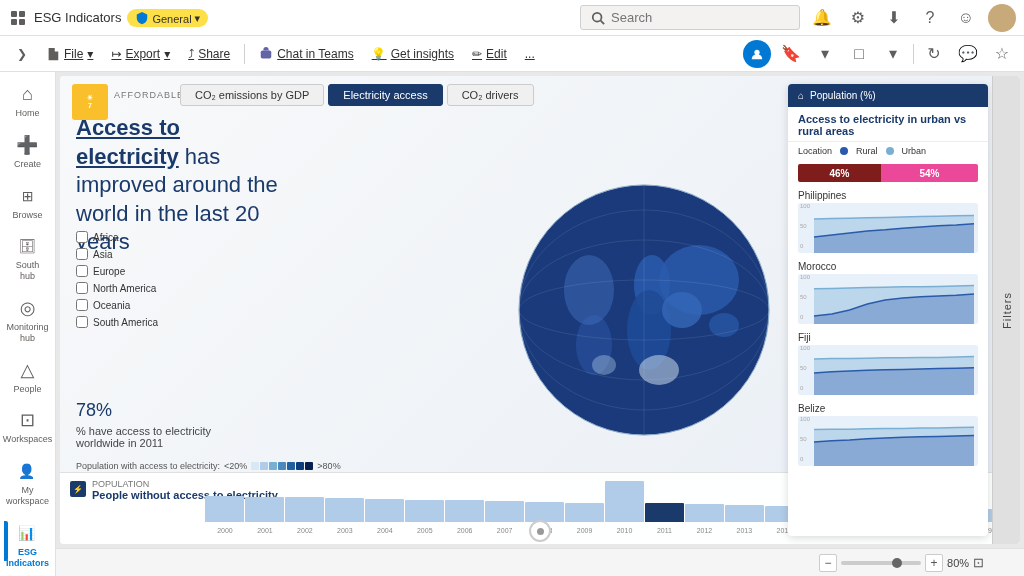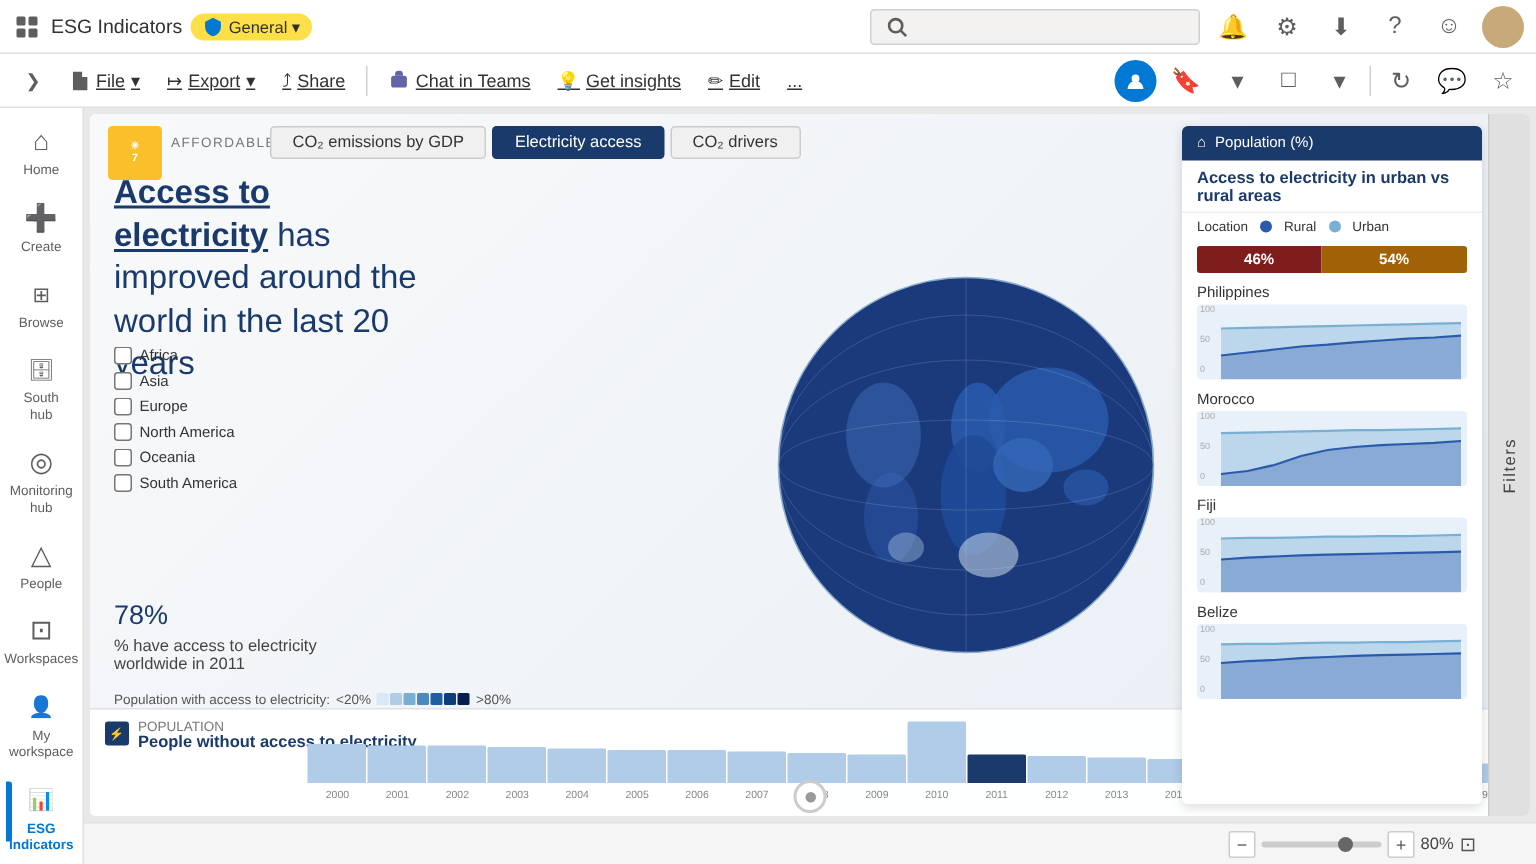--- a/index.html
+++ b/index.html
@@ -381,21 +381,21 @@
       border-radius: 2px;
       overflow: hidden;
       height: 18px;
     }
     .progress-rural {
       background: #7f1d1d;
       display: flex; align-items: center; justify-content: center;
       font-size: 10px; color: #fff; font-weight: 600;
     }
     .progress-urban {
-      background: #a16207;
+      background: #ec4899;
       display: flex; align-items: center; justify-content: center;
       font-size: 10px; color: #fff; font-weight: 600;
     }
     .country-charts {
       overflow-y: auto;
       height: calc(100% - 100px);
       padding: 0 0 4px;
     }
     .country-chart-item {
       padding: 4px 10px;
@@ -517,20 +517,21 @@
         </svg>
       <span>General</span>
       <span>▾</span>
     </div>
   </div>
   <div class="search-box">
     <svg width="14" height="14" viewBox="0 0 16 16" fill="#605e5c">
       <circle cx="7" cy="7" r="5" stroke="#605e5c" stroke-width="2" fill="none"></circle>
       <line x1="11" y1="11" x2="15" y2="15" stroke="#605e5c" stroke-width="2"></line>
     </svg>
+    <input type="text" placeholder="Search" style="">
   </div>
   <div class="top-bar-right">
     <div class="icon-btn">🔔</div>
     <div class="icon-btn">⚙</div>
     <div class="icon-btn">⬇</div>
     <div class="icon-btn">?</div>
     <div class="icon-btn">☺</div>
     <div class="avatar"></div>
   </div>
 </div>

